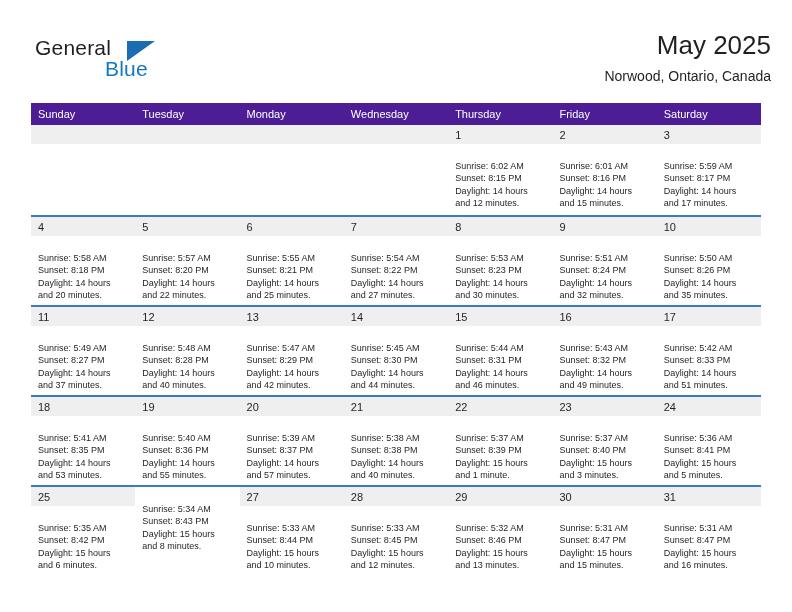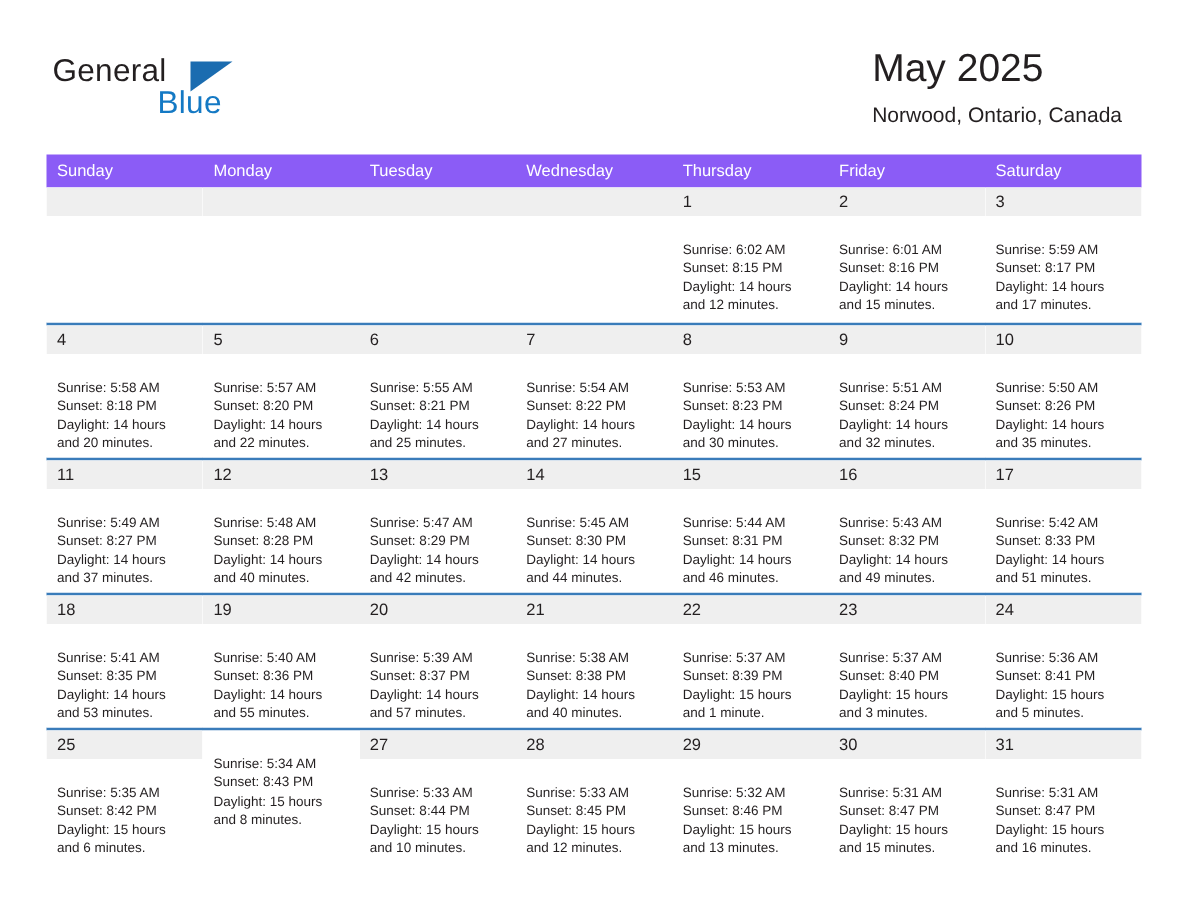--- a/index.html
+++ b/index.html
@@ -59,23 +59,23 @@
     left: 70px;
     top: 21px;
     font-size: 21px;
     letter-spacing: 0.2px;
     color: #1479c4;
     font-family: "Liberation Sans", sans-serif;
   }
 
   .title-block {
     position: absolute;
-    right: 44px;
+    right: 21px;
     top: 32px;
-    text-align: left;
+    text-align: right;
   }
   .cal-title {
     font-size: 26px;
     color: #231f20;
     line-height: 1.05;
     white-space: nowrap;
   }
   .cal-subtitle {
     margin-top: 9px;
     font-size: 14px;
@@ -87,21 +87,21 @@
   .calendar {
     position: absolute;
     left: 31px;
     top: 103px;
     width: 730px;
   }
   .weekdays {
     display: flex;
     width: 730px;
     height: 22px;
-    background: #8b5cf6;
+    background: #4c1d95;
   }
   .weekday {
     flex: 1 1 0;
     color: #ffffff;
     font-size: 11px;
     line-height: 22px;
     padding-left: 7px;
     box-sizing: border-box;
     white-space: nowrap;
   }
@@ -165,22 +165,22 @@
       <div class="cal-title">May 2025</div>
       <div class="cal-subtitle">Norwood, Ontario, Canada</div>
     </div>
 
   </div>
 
   <div class="calendar">
 
     <div class="weekdays">
       <div class="weekday">Sunday</div>
+      <div class="weekday">Tuesday</div>
       <div class="weekday">Monday</div>
-      <div class="weekday">Tuesday</div>
       <div class="weekday">Wednesday</div>
       <div class="weekday">Thursday</div>
       <div class="weekday">Friday</div>
       <div class="weekday">Saturday</div>
     </div>
 
     <div id="weeks-container">
         <div class="week first">
           <div class="daycell empty">
             <div class="daynum-band"><span class="daynum"></span></div>

